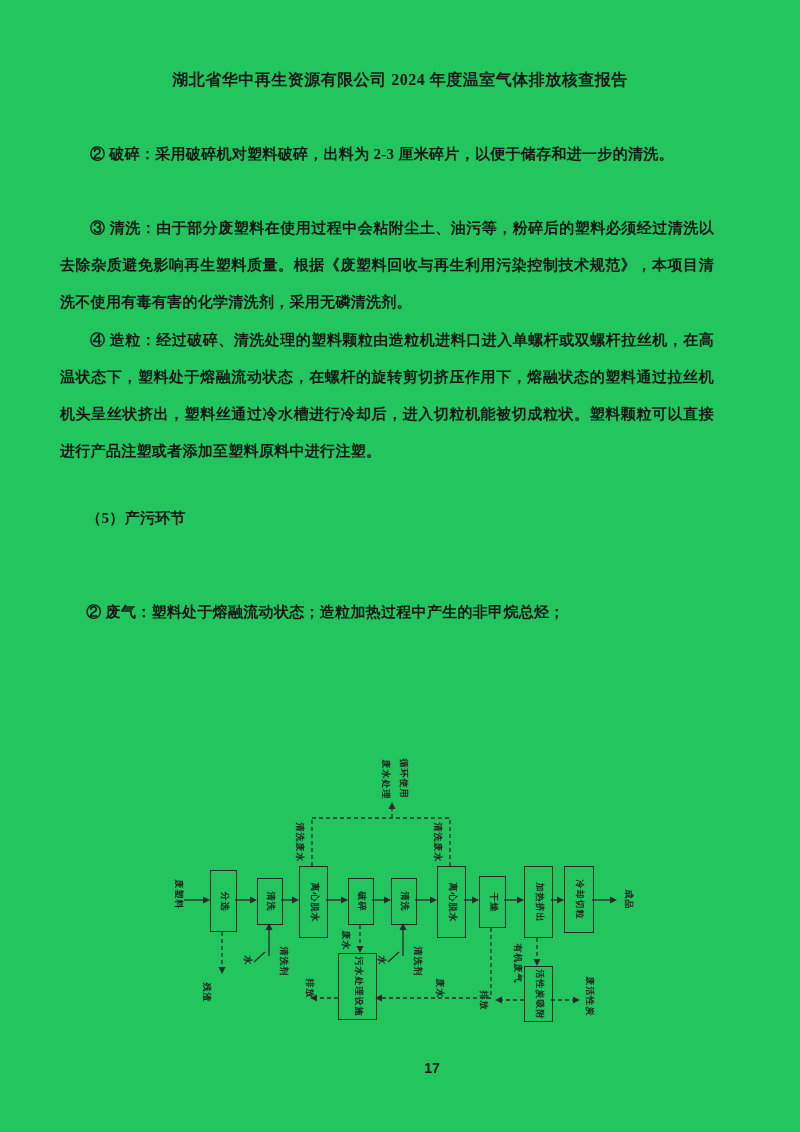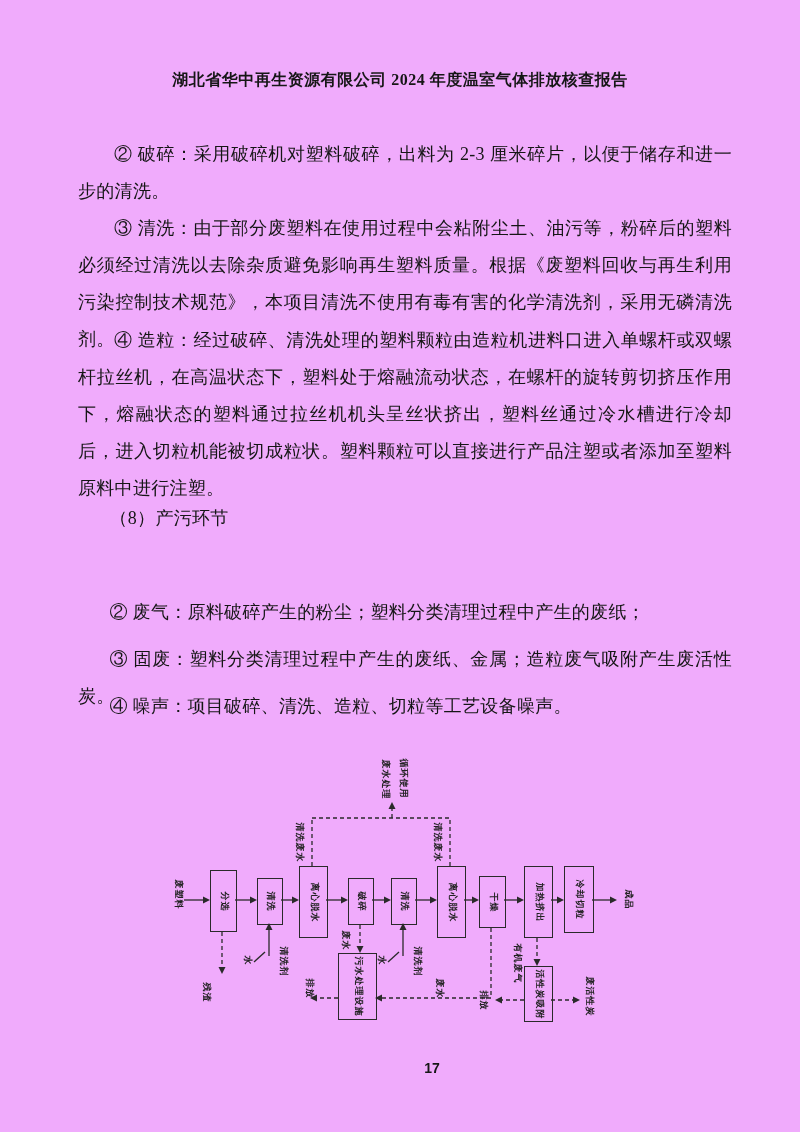--- a/index.html
+++ b/index.html
@@ -1,32 +1,32 @@
 <!DOCTYPE html>
 <html><head>
 <meta charset="utf-8">
 <style>
   html,body{margin:0;padding:0;background:#e8e8e6;}
   .page{
     position:relative;
     width:800px;height:1132px;
     margin:0 auto;
-    background:#f0abfc;
+    background:#22c55e;
     font-family:"Liberation Serif","DejaVu Serif",serif;
     color:#161616;
     overflow:hidden;
     box-shadow:0 0 6px rgba(0,0,0,.25);
   }
   .doc-title{
     position:absolute;top:70px;left:70px;width:660px;
     text-align:center;font-size:16px;font-weight:600;letter-spacing:.5px;
   }
   .para{
-    position:absolute;left:78px;width:654px;
-    font-size:18px;line-height:37px;font-weight:400;
+    position:absolute;left:60px;width:654px;
+    font-size:15px;line-height:37px;font-weight:700;
     text-align:justify;letter-spacing:.3px;
   }
   .indent2{text-indent:2em;}
   .indent17{text-indent:1.75em;}
   .indent16{text-indent:1.55em;}
   .page-num{
     position:absolute;bottom:56px;left:0;width:100%;
     text-align:center;font-size:14px;font-weight:700;
     font-family:"Liberation Sans","DejaVu Sans",sans-serif;
     padding-left:32px;
@@ -51,24 +51,22 @@
 </head>
 <body>
 
 <div class="page">
 
   <div class="doc-title">湖北省华中再生资源有限公司 2024 年度温室气体排放核查报告</div>
 
   <div class="para indent2" style="top:136px">② 破碎：采用破碎机对塑料破碎，出料为 2-3 厘米碎片，以便于储存和进一步的清洗。</div>
   <div class="para indent2" style="top:210px">③ 清洗：由于部分废塑料在使用过程中会粘附尘土、油污等，粉碎后的塑料必须经过清洗以去除杂质避免影响再生塑料质量。根据《废塑料回收与再生利用污染控制技术规范》，本项目清洗不使用有毒有害的化学清洗剂，采用无磷清洗剂。</div>
   <div class="para indent2" style="top:322px">④ 造粒：经过破碎、清洗处理的塑料颗粒由造粒机进料口进入单螺杆或双螺杆拉丝机，在高温状态下，塑料处于熔融流动状态，在螺杆的旋转剪切挤压作用下，熔融状态的塑料通过拉丝机机头呈丝状挤出，塑料丝通过冷水槽进行冷却后，进入切粒机能被切成粒状。塑料颗粒可以直接进行产品注塑或者添加至塑料原料中进行注塑。</div>
-  <div class="para indent17" style="top:500px">（8）产污环节</div>
-  <div class="para indent17" style="top:594px">② 废气：原料破碎产生的粉尘；塑料分类清理过程中产生的废纸；</div>
-  <div class="para indent17" style="top:641px">③ 固废：塑料分类清理过程中产生的废纸、金属；造粒废气吸附产生废活性炭。</div>
-  <div class="para indent17" style="top:688px">④ 噪声：项目破碎、清洗、造粒、切粒等工艺设备噪声。</div>
+  <div class="para indent17" style="top:500px">（5）产污环节</div>
+  <div class="para indent17" style="top:594px">② 废气：塑料处于熔融流动状态；造粒加热过程中产生的非甲烷总烃；</div>
 
   <div class="diagram">
 
     <svg width="500" height="300" viewBox="0 0 500 300">
       <g stroke="#2a2a2a" stroke-width="1.3" fill="none">
 
         <line x1="14" y1="144" x2="34" y2="144"></line>
         <line x1="65" y1="144" x2="81" y2="144"></line>
         <line x1="111" y1="144" x2="123" y2="144"></line>
         <line x1="156" y1="144" x2="172" y2="144"></line>

